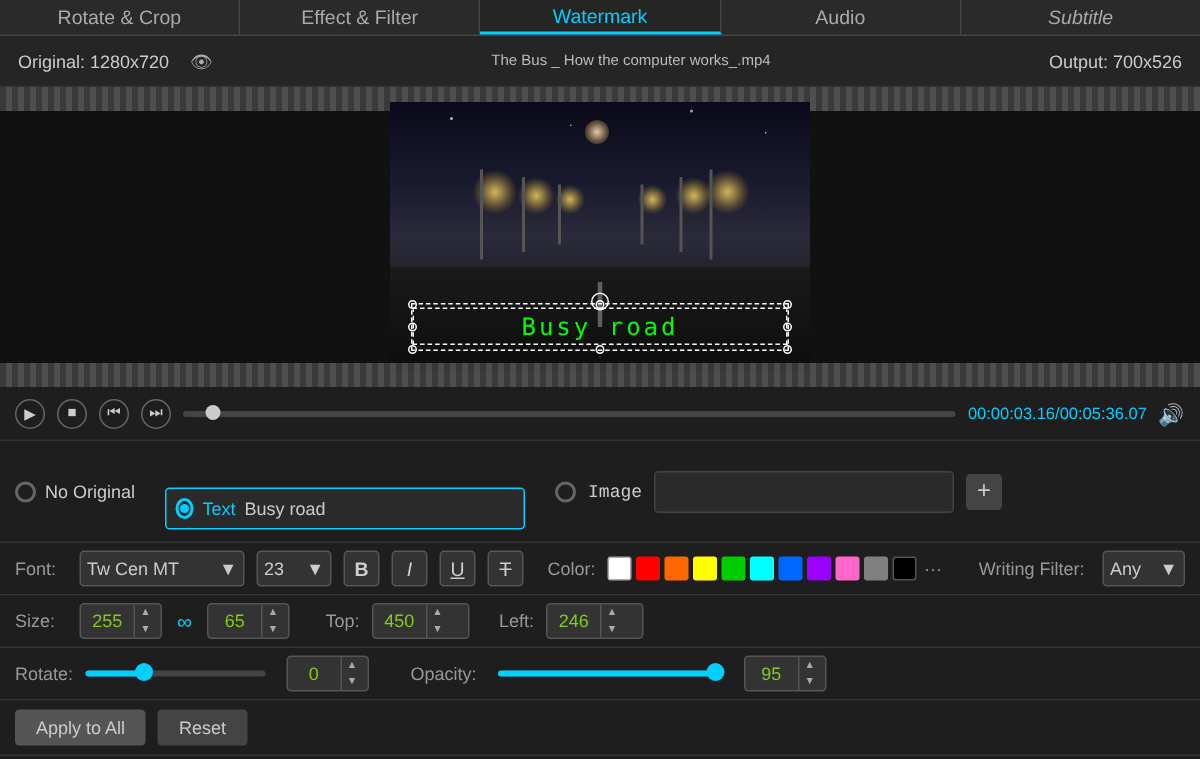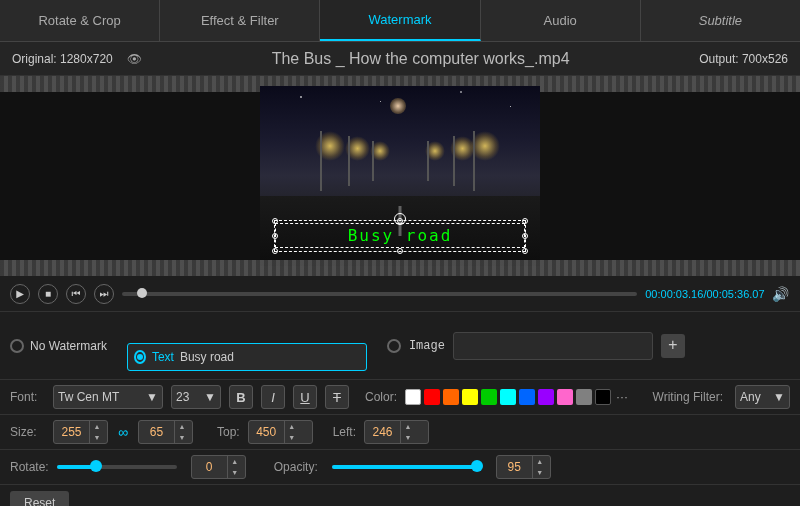--- a/index.html
+++ b/index.html
@@ -11,21 +11,21 @@
       font-size: 12px;
       color: #ccc;
       overflow: hidden;
     }
 
     
     .tabs {
       display: flex;
       background: #2a2a2a;
       border-bottom: 1px solid #444;
-      height: 42px;
+      height: 24px;
     }
     .tab {
       flex: 1;
       display: flex;
       align-items: center;
       justify-content: center;
       cursor: pointer;
       color: #aaa;
       font-size: 13px;
       border-right: 1px solid #444;
@@ -40,21 +40,21 @@
     
     .info-bar {
       display: flex;
       align-items: center;
       background: #252525;
       height: 34px;
       padding: 0 12px;
       border-bottom: 1px solid #333;
       justify-content: space-between;
     }
-    .info-bar .filename { color: #bbb; font-size: 16px; }
+    .info-bar .filename { color: #bbb; font-size: 10px; }
     .info-bar .output { color: #ccc; font-size: 12px; }
     .eye-icon { color: #aaa; margin-left: 8px; cursor: pointer; }
 
     
     .video-container {
       display: flex;
       justify-content: center;
       align-items: center;
       background: #111;
       height: 200px;
@@ -272,21 +272,21 @@
       border: 1px solid #555;
       border-radius: 3px;
       background: #333;
       height: 24px;
       width: 55px;
     }
     .spinbox input {
       background: transparent;
       border: none;
       outline: none;
-      color: #fdba74;
+      color: #84cc16;
       width: 35px;
       text-align: center;
       font-size: 12px;
     }
     .spinbox-arrows {
       display: flex;
       flex-direction: column;
       border-left: 1px solid #555;
     }
     .spin-up, .spin-down {
@@ -486,21 +486,21 @@
   <span class="time-display">
     <span>00:00:03.16</span>/<span>00:05:36.07</span>
   </span>
   <span class="volume-icon">🔊</span>
 </div>
 
 <div class="watermark-options">
 
   <div class="radio-group">
     <div class="radio-btn"></div>
-    <span>No Watermark</span>
+    <span>No Original</span>
   </div>
 
   <div class="text-input-group">
     <div class="radio-btn active">
       <div class="radio-dot"></div>
     </div>
     <span style="margin:0 6px;color:#00cfff;">Text</span>
     <input type="text" value="Busy road" style="">
   </div>
 
@@ -618,19 +618,20 @@
   <div class="spinbox" style="margin-left:6px;">
     <input type="text" value="95" style="">
     <div class="spinbox-arrows">
       <div class="spin-up">▲</div>
       <div class="spin-down">▼</div>
     </div>
   </div>
 </div>
 
 <div class="action-row">
+  <button class="action-btn apply-all-btn">Apply to All</button>
   <button class="action-btn reset-btn">Reset</button>
 </div>
 
 <div class="bottom-bar">
   <button class="ok-btn">OK</button>
   <button class="cancel-btn">Cancel</button>
 </div>
 
 </body></html>

